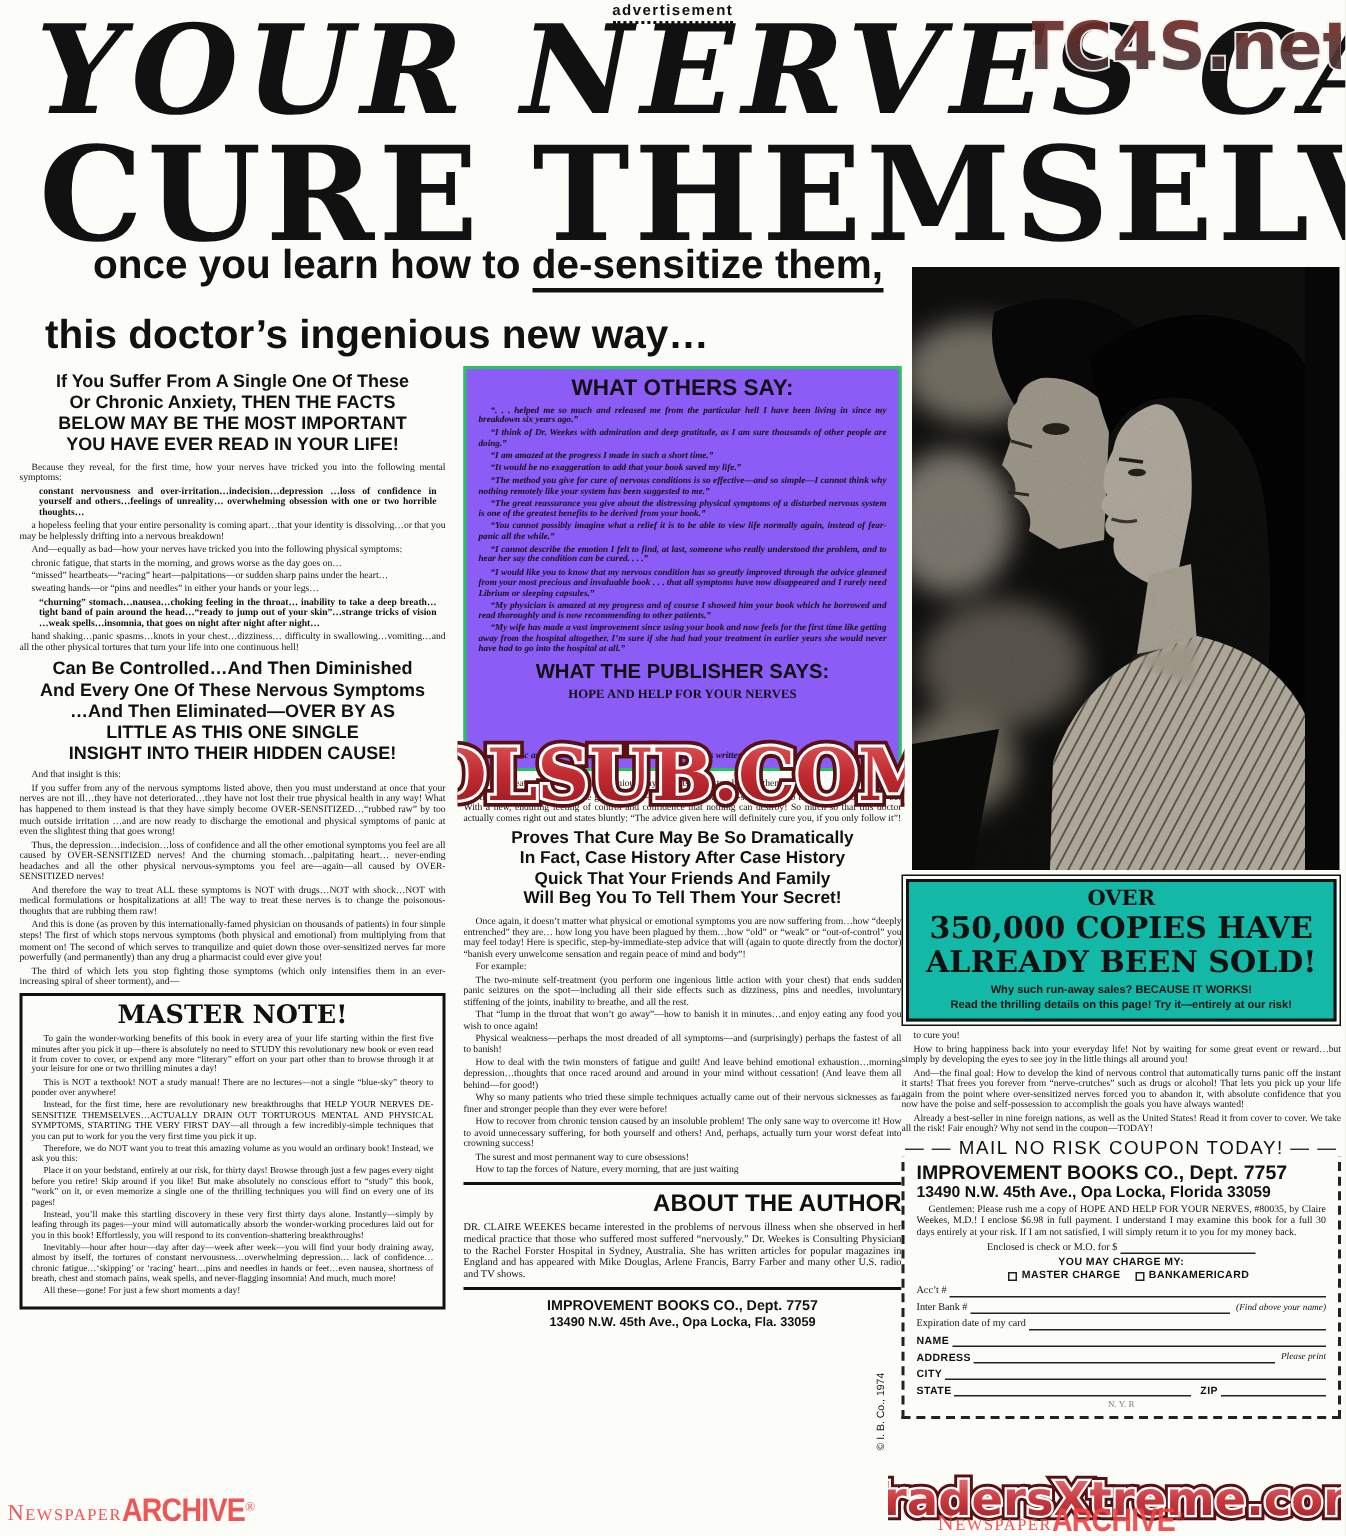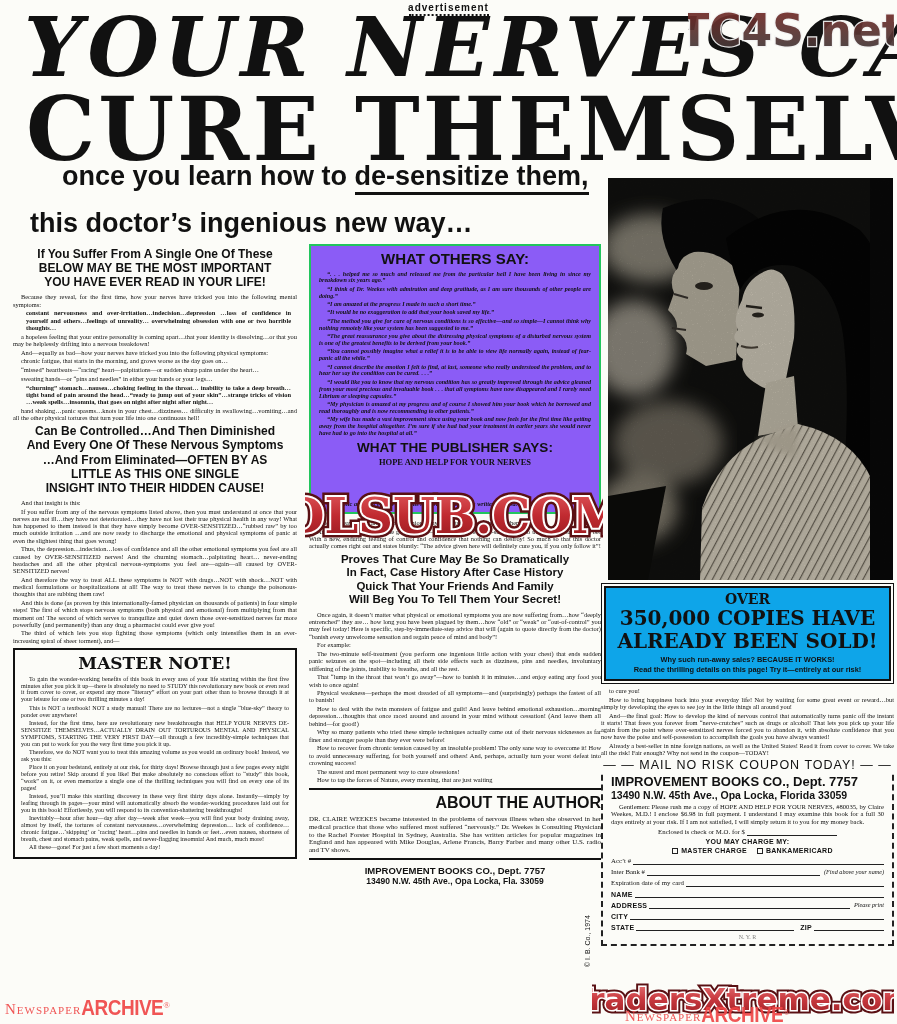--- a/index.html
+++ b/index.html
@@ -49,21 +49,21 @@
   .author-bio{font-size:6.9px;}
   .addr{font-family:"Liberation Sans",sans-serif;font-weight:700;text-align:center;margin-top:6px;}
   .addr .a1{font-size:9.5px;}
   .addr .a2{font-size:8.5px;}
 
   
   #photo{position:absolute;top:178px;left:608px;width:285px;height:402px;}
 
   
   .soldbox{border:2px solid #111;outline:1px solid #111;outline-offset:2px;
-    margin:2px 3px 6px;padding:4px 6px 5px;text-align:center;background:#0ea5e9;}
+    margin:2px 3px 6px;padding:4px 6px 5px;text-align:center;background:#14b8a6;}
   .sold1{font:700 14px/1.1 "DejaVu Serif",serif;}
   .sold2{font:700 20px/1.15 "DejaVu Serif",serif;white-space:nowrap;}
   .sold-sub{font:700 7.4px/1.25 "Liberation Sans",sans-serif;margin-top:2px;}
 
   
   .coupon{position:relative;border:2px dashed #222;margin-top:8px;padding:8px 8px 3px;background:#fcfcf8;}
   .coupon-title{position:absolute;top:-8px;left:50%;transform:translateX(-50%);
     background:#fcfcf8;padding:0 5px;white-space:nowrap;
     font:400 12.5px/1 "Liberation Sans",sans-serif;letter-spacing:1px;}
   .coupon-title::before{content:"— — ";}
@@ -148,38 +148,39 @@
 
       <rect x="262" y="0" width="23" height="402" fill="#0a0a0a"></rect>
       <path d="M0,318 L58,308 L40,402 L0,402 Z" fill="#0d0d0b"></path>
       <rect width="285" height="402" filter="url(#grain)" opacity="0.22"></rect>
     </svg>
   </div>
 
   <div class="col" id="col-left" data-interactable="false">
     <div class="h-sans" data-interactable="false">
         <div data-interactable="false">If You Suffer From A Single One Of These</div>
+        <div data-interactable="false">Or Chronic Anxiety, THEN THE FACTS</div>
         <div data-interactable="false">BELOW MAY BE THE MOST IMPORTANT</div>
         <div data-interactable="false">YOU HAVE EVER READ IN YOUR LIFE!</div>
       </div>
     <div data-interactable="false">
         <p data-interactable="false">Because they reveal, for the first time, how your nerves have tricked you into the following mental symptoms:</p>
         <p data-interactable="false" class="b">constant nervousness and over-irritation…indecision…depression …loss of confidence in yourself and others…feelings of unreality… overwhelming obsession with one or two horrible thoughts…</p>
         <p data-interactable="false">a hopeless feeling that your entire personality is coming apart…that your identity is dissolving…or that you may be helplessly drifting into a nervous breakdown!</p>
         <p data-interactable="false">And—equally as bad—how your nerves have tricked you into the following physical symptoms:</p>
         <p data-interactable="false">chronic fatigue, that starts in the morning, and grows worse as the day goes on…</p>
         <p data-interactable="false">“missed” heartbeats—“racing” heart—palpitations—or sudden sharp pains under the heart…</p>
         <p data-interactable="false">sweating hands—or “pins and needles” in either your hands or your legs…</p>
         <p data-interactable="false" class="b">“churning” stomach…nausea…choking feeling in the throat… inability to take a deep breath…tight band of pain around the head…“ready to jump out of your skin”…strange tricks of vision …weak spells…insomnia, that goes on night after night after night…</p>
         <p data-interactable="false">hand shaking…panic spasms…knots in your chest…dizziness… difficulty in swallowing…vomiting…and all the other physical tortures that turn your life into one continuous hell!</p>
       </div>
     <div class="h-sans" data-interactable="false">
         <div data-interactable="false">Can Be Controlled…And Then Diminished</div>
         <div data-interactable="false">And Every One Of These Nervous Symptoms</div>
-        <div data-interactable="false">…And From Eliminated—OFTEN BY AS</div>
+        <div data-interactable="false">…And Then Eliminated—OVER BY AS</div>
         <div data-interactable="false">LITTLE AS THIS ONE SINGLE</div>
         <div data-interactable="false">INSIGHT INTO THEIR HIDDEN CAUSE!</div>
       </div>
     <div data-interactable="false">
         <p data-interactable="false">And that insight is this:</p>
         <p data-interactable="false">If you suffer from any of the nervous symptoms listed above, then you must understand at once that your nerves are not ill…they have not deteriorated…they have not lost their true physical health in any way! What has happened to them instead is that they have simply become OVER-SENSITIZED…“rubbed raw” by too much outside irritation …and are now ready to discharge the emotional and physical symptoms of panic at even the slightest thing that goes wrong!</p>
         <p data-interactable="false">Thus, the depression…indecision…loss of confidence and all the other emotional symptoms you feel are all caused by OVER-SENSITIZED nerves! And the churning stomach…palpitating heart… never-ending headaches and all the other physical nervous-symptoms you feel are—again—all caused by OVER-SENSITIZED nerves!</p>
         <p data-interactable="false">And therefore the way to treat ALL these symptoms is NOT with drugs…NOT with shock…NOT with medical formulations or hospitalizations at all! The way to treat these nerves is to change the poisonous-thoughts that are rubbing them raw!</p>
         <p data-interactable="false">And this is done (as proven by this internationally-famed physician on thousands of patients) in four simple steps! The first of which stops nervous symptoms (both physical and emotional) from multiplying from that moment on! The second of which serves to tranquilize and quiet down those over-sensitized nerves far more powerfully (and permanently) than any drug a pharmacist could ever give you!</p>
         <p data-interactable="false">The third of which lets you stop fighting those symptoms (which only intensifies them in an ever-increasing spiral of sheer torment), and—</p>

